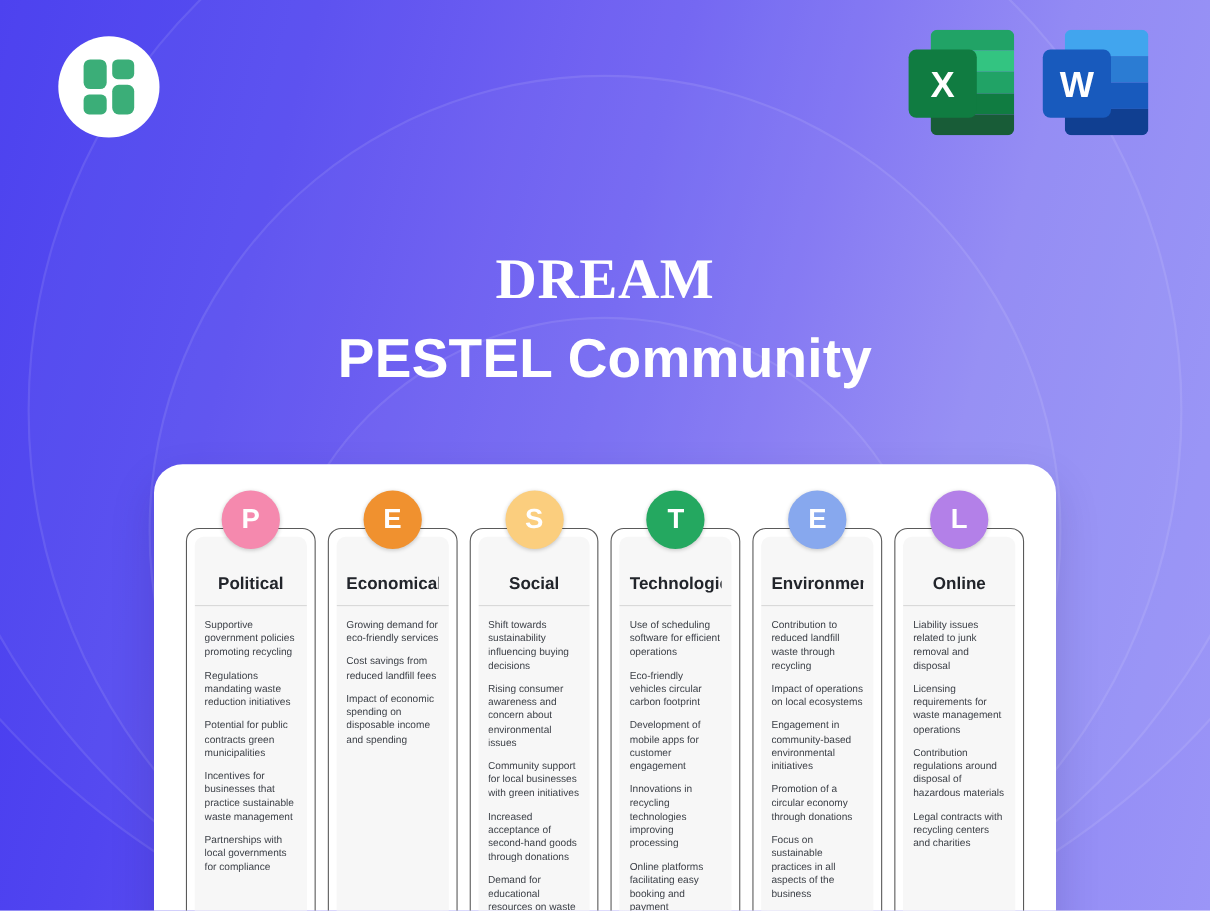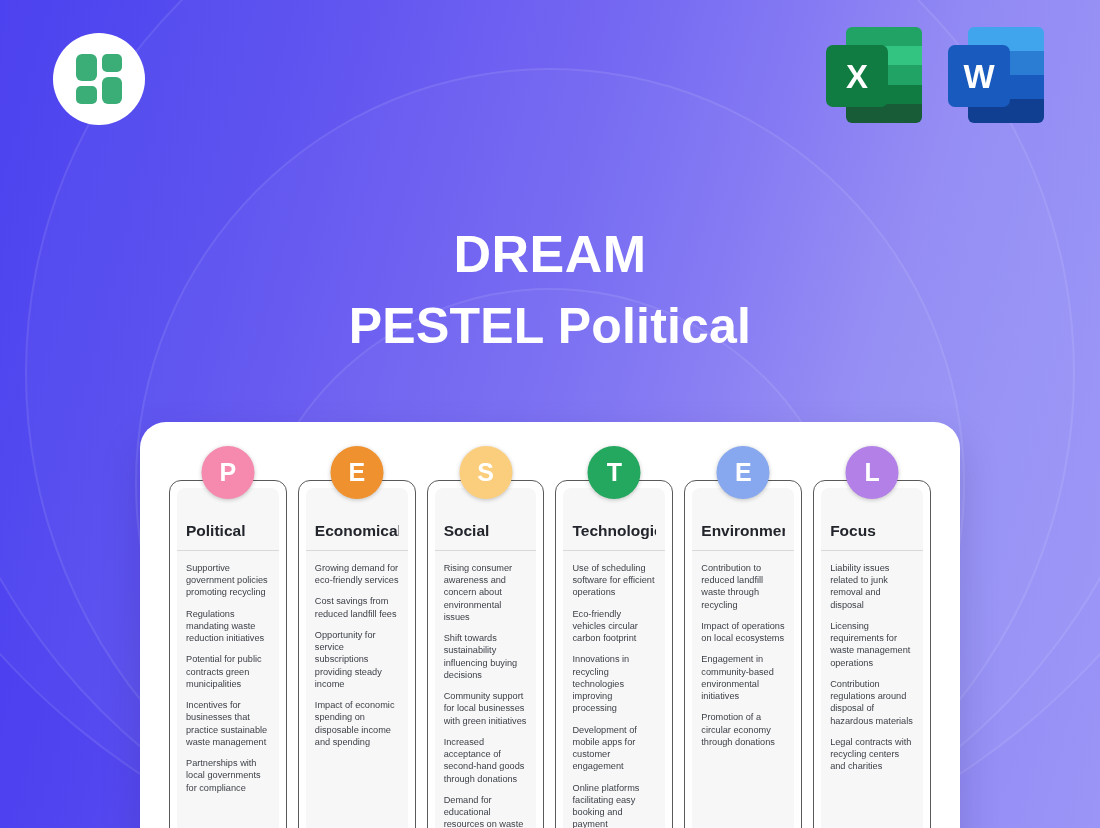--- a/index.html
+++ b/index.html
@@ -135,20 +135,21 @@
     right: 0;
     top: 224px;
     text-align: center;
     color: #ffffff;
   }
   .hero .l1 {
     font-size: 52px;
     font-weight: bold;
     letter-spacing: 0.5px;
     line-height: 1.18;
+    font-family: Liberation Serif, serif;
   }
   .hero .l2 {
     font-size: 50px;
     font-weight: bold;
     letter-spacing: 0.2px;
     line-height: 1.18;
     margin-top: 12px;
   }
 
   
@@ -203,21 +204,21 @@
     background: #f7f7f7;
     border-radius: 8px;
     flex: 1;
     display: flex;
     flex-direction: column;
     padding: 10px 9px 0 9px;
     overflow: hidden;
   }
 
   .col .heading {
-    text-align: left;
+    text-align: center;
     font-size: 15.5px;
     font-weight: bold;
     color: #22252b;
     margin-top: 24px;
     margin-bottom: 10px;
     white-space: nowrap;
     overflow: hidden;
   }
 
   .col .rule {
@@ -277,21 +278,21 @@
           <span></span>
           <span></span>
           <span></span>
       </div>
       <div class="badge">W</div>
     </div>
   </div>
 
   <div class="hero">
     <div class="l1">DREAM</div>
-    <div class="l2">PESTEL Political</div>
+    <div class="l2">PESTEL Community</div>
   </div>
 
   <div class="board">
     <div class="columns" id="columns">
         <div class="col">
           <div class="bubble" style="background: rgb(245, 137, 174);">P</div>
           <div class="inner">
             <div class="heading">Political</div>
             <div class="rule"></div>
             <ul>
@@ -304,70 +305,70 @@
           </div>
         </div>
         <div class="col">
           <div class="bubble" style="background: rgb(240, 145, 47);">E</div>
           <div class="inner">
             <div class="heading">Economical</div>
             <div class="rule"></div>
             <ul>
               <li>Growing demand for eco-friendly services</li>
               <li>Cost savings from reduced landfill fees</li>
-              <li>Opportunity for service subscriptions providing steady income</li>
               <li>Impact of economic spending on disposable income and spending</li>
             </ul>
           </div>
         </div>
         <div class="col">
           <div class="bubble" style="background: rgb(251, 206, 126);">S</div>
           <div class="inner">
             <div class="heading">Social</div>
             <div class="rule"></div>
             <ul>
+              <li>Shift towards sustainability influencing buying decisions</li>
               <li>Rising consumer awareness and concern about environmental issues</li>
-              <li>Shift towards sustainability influencing buying decisions</li>
               <li>Community support for local businesses with green initiatives</li>
               <li>Increased acceptance of second-hand goods through donations</li>
               <li>Demand for educational resources on waste management practices</li>
             </ul>
           </div>
         </div>
         <div class="col">
           <div class="bubble" style="background: rgb(36, 168, 96);">T</div>
           <div class="inner">
             <div class="heading">Technological</div>
             <div class="rule"></div>
             <ul>
               <li>Use of scheduling software for efficient operations</li>
               <li>Eco-friendly vehicles circular carbon footprint</li>
+              <li>Development of mobile apps for customer engagement</li>
               <li>Innovations in recycling technologies improving processing</li>
-              <li>Development of mobile apps for customer engagement</li>
               <li>Online platforms facilitating easy booking and payment</li>
             </ul>
           </div>
         </div>
         <div class="col">
           <div class="bubble" style="background: rgb(135, 168, 238);">E</div>
           <div class="inner">
             <div class="heading">Environment</div>
             <div class="rule"></div>
             <ul>
               <li>Contribution to reduced landfill waste through recycling</li>
               <li>Impact of operations on local ecosystems</li>
               <li>Engagement in community-based environmental initiatives</li>
               <li>Promotion of a circular economy through donations</li>
+              <li>Focus on sustainable practices in all aspects of the business</li>
             </ul>
           </div>
         </div>
         <div class="col">
           <div class="bubble" style="background: rgb(179, 128, 232);">L</div>
           <div class="inner">
-            <div class="heading">Focus</div>
+            <div class="heading">Online</div>
             <div class="rule"></div>
             <ul>
               <li>Liability issues related to junk removal and disposal</li>
               <li>Licensing requirements for waste management operations</li>
               <li>Contribution regulations around disposal of hazardous materials</li>
               <li>Legal contracts with recycling centers and charities</li>
             </ul>
           </div>
         </div>
       </div>

